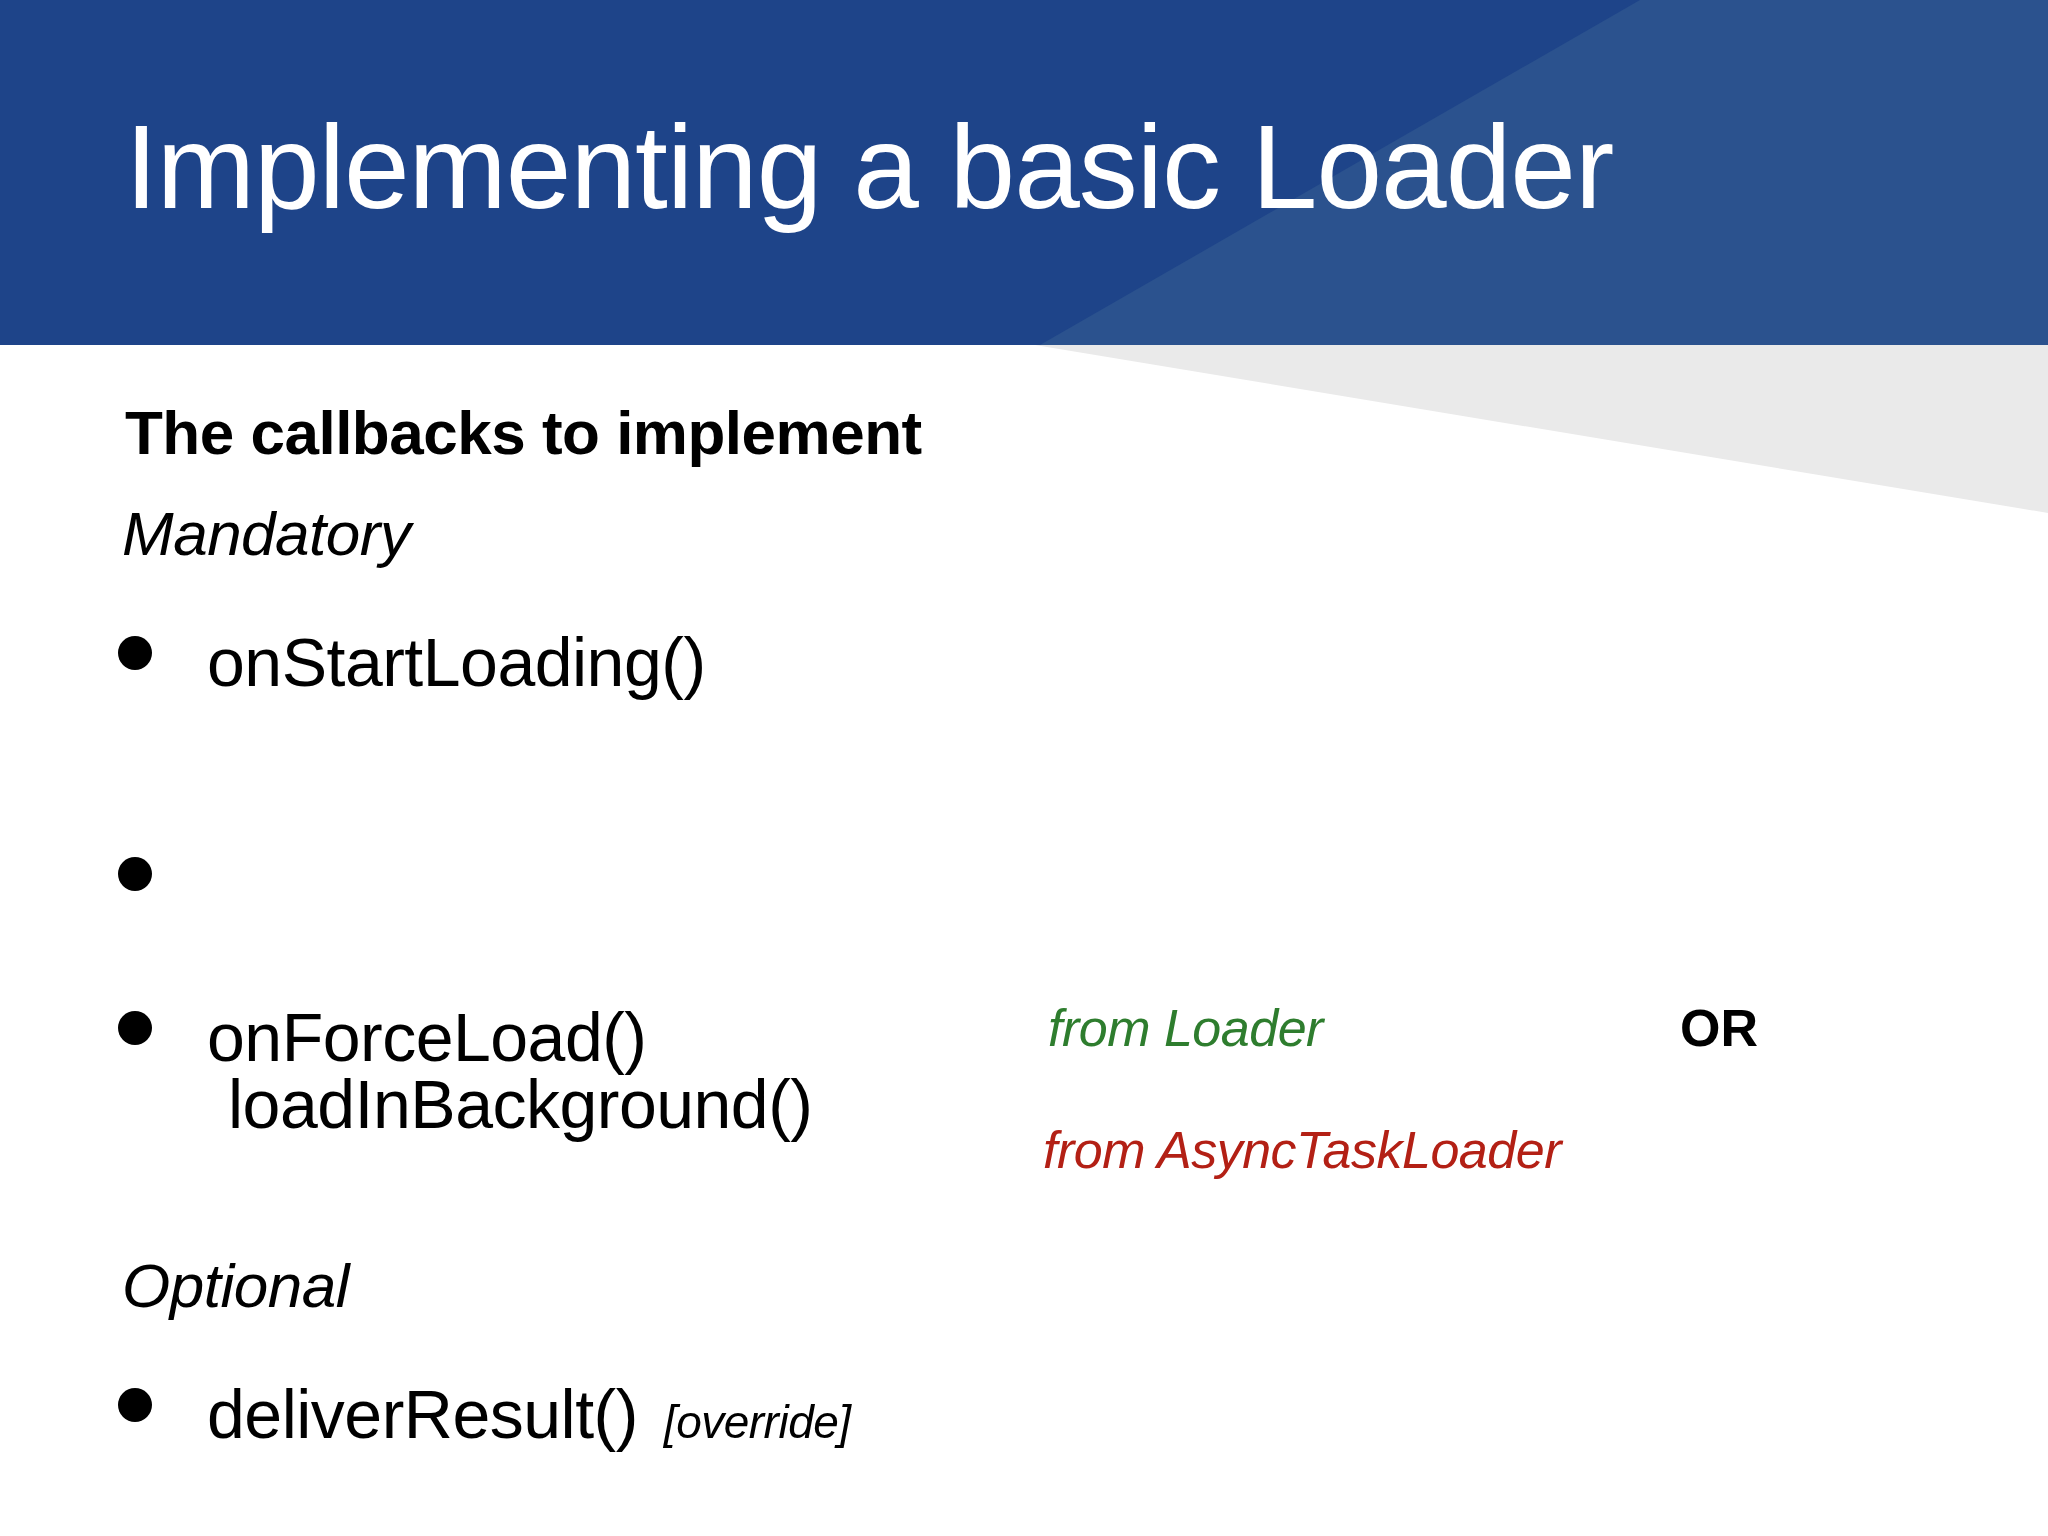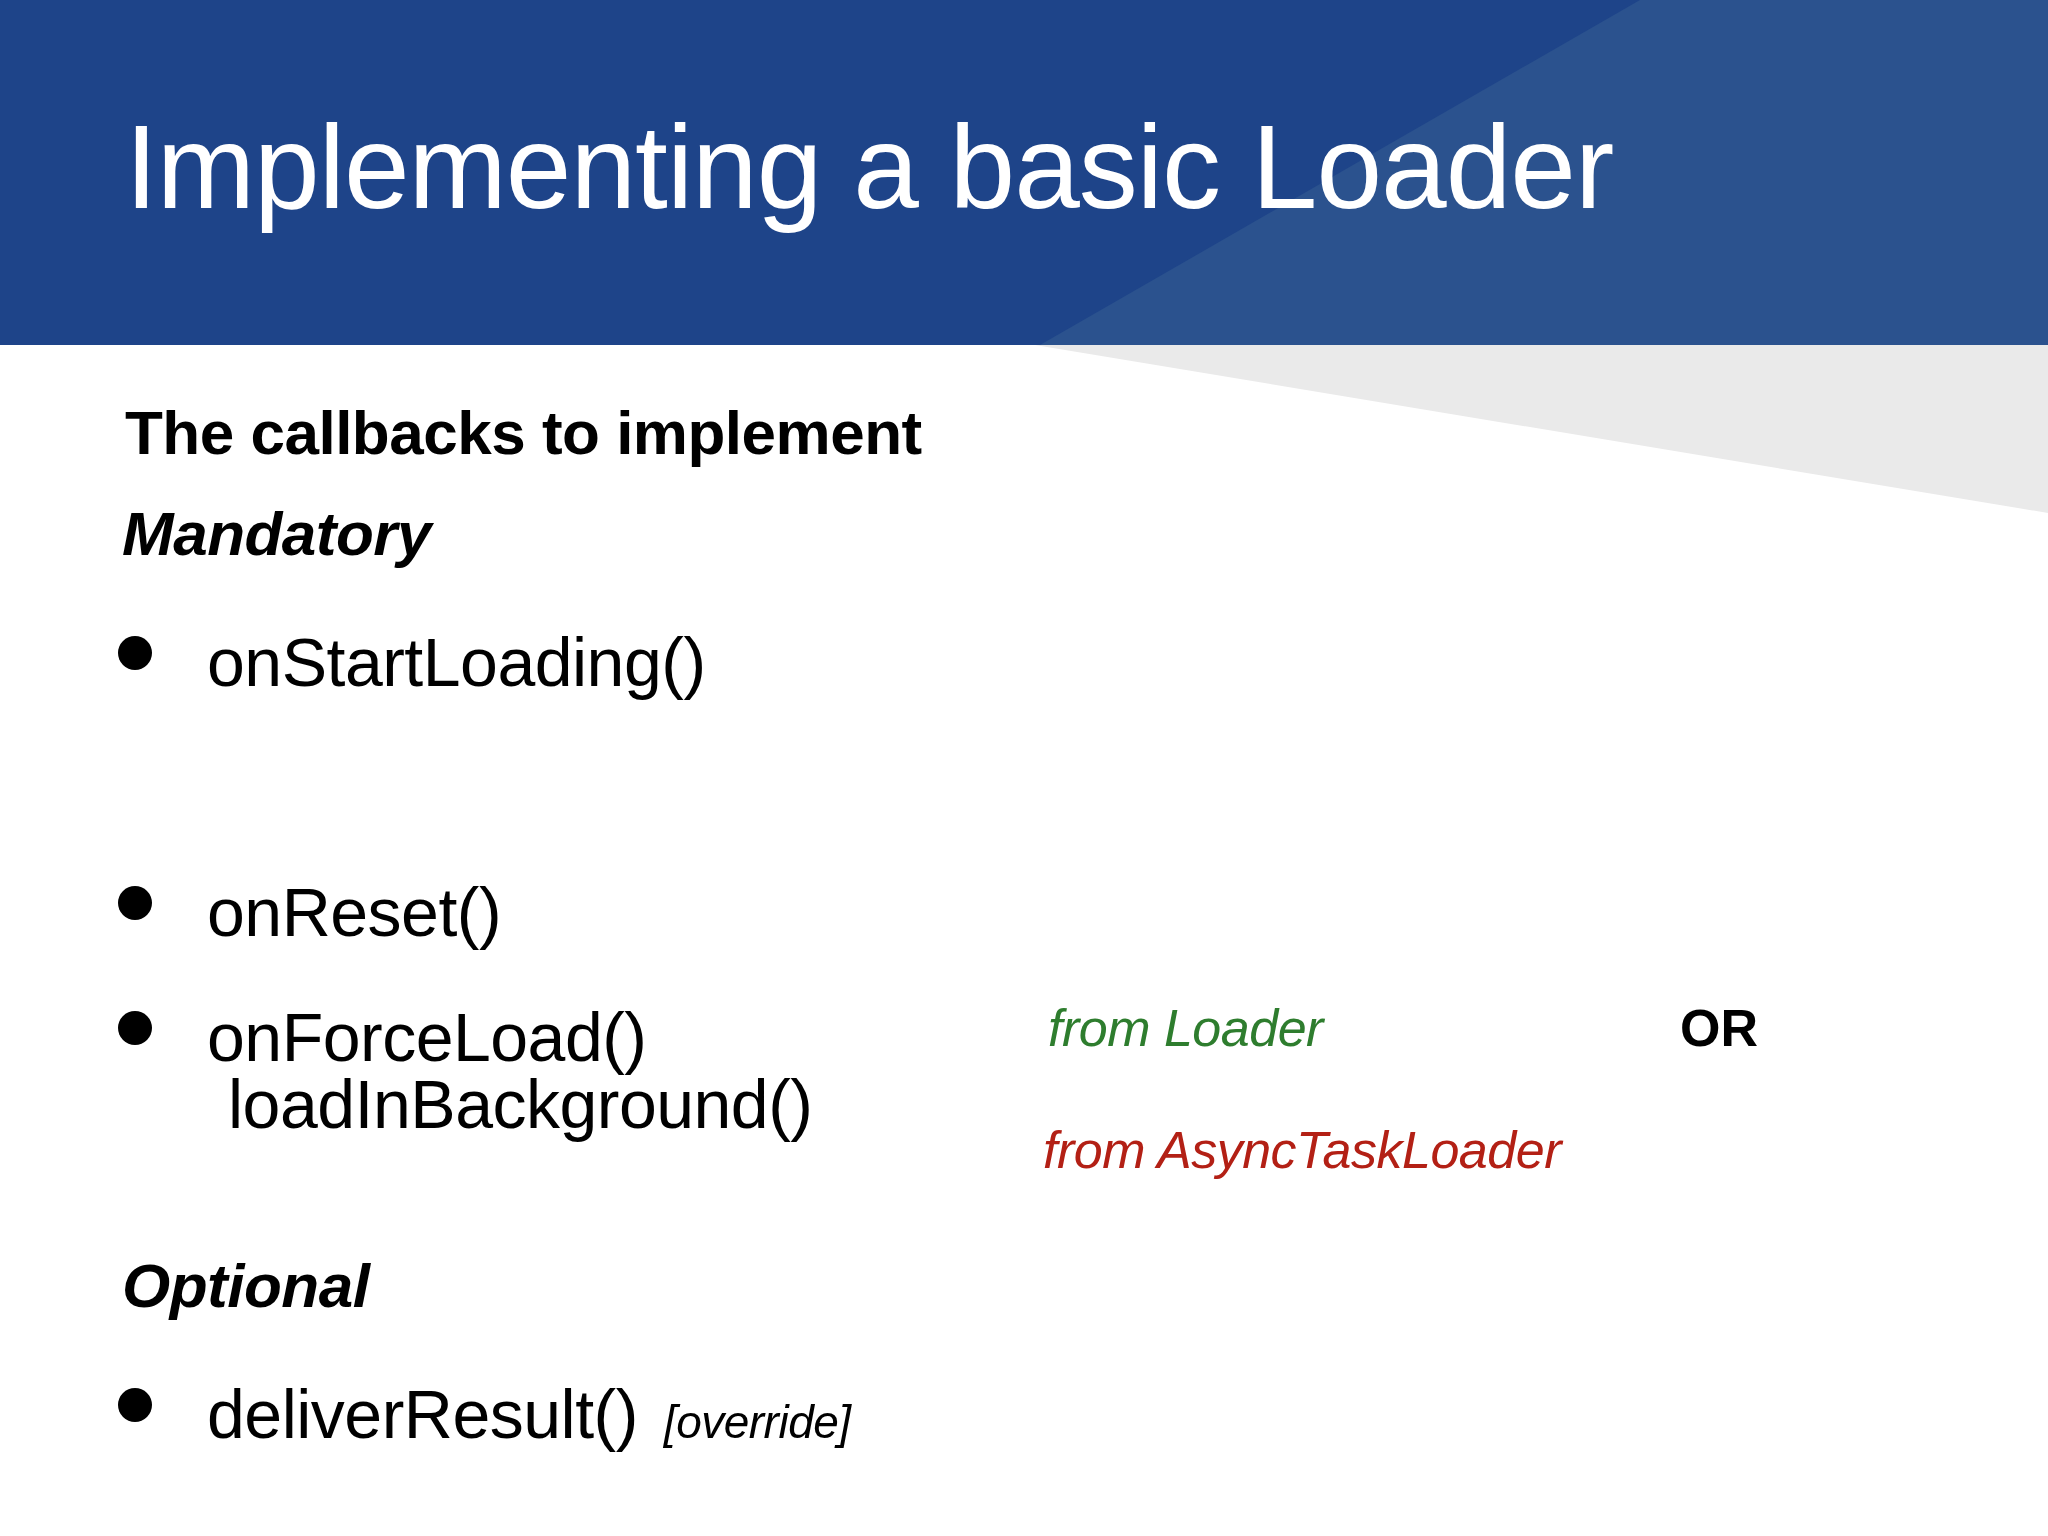--- a/index.html
+++ b/index.html
@@ -85,21 +85,21 @@
     color: #000000;
     white-space: nowrap;
     letter-spacing: -0.5px;
   }
 
   .section-label {
     position: absolute;
     left: 122px;
     font-size: 62px;
     font-style: italic;
-    font-weight: 700;
+    font-weight: 400;
     color: #000000;
     white-space: nowrap;
     letter-spacing: -0.5px;
   }
   .section-mandatory { top: 153px; }
   .section-optional  { top: 905px; }
 
   
   .bullet-row {
     position: absolute;
@@ -190,21 +190,20 @@
     <div class="section-label section-mandatory">Mandatory</div>
 
     <div class="bullet-row" style="top:278px;">
       <span class="bullet-dot"></span>
       <span class="bullet-text">onStartLoading()</span>
     </div>
 
 
     <div class="bullet-row" style="top:528px;">
       <span class="bullet-dot"></span>
-      <span class="bullet-text">onReset()</span>
     </div>
 
     <div class="bullet-row" style="top:653px;">
       <span class="bullet-dot"></span>
       <span class="bullet-text">onForceLoad()</span>
     </div>
 
     <div class="note-col" style="top:653px;">
       <span class="note note-green">from Loader</span>
     </div>

